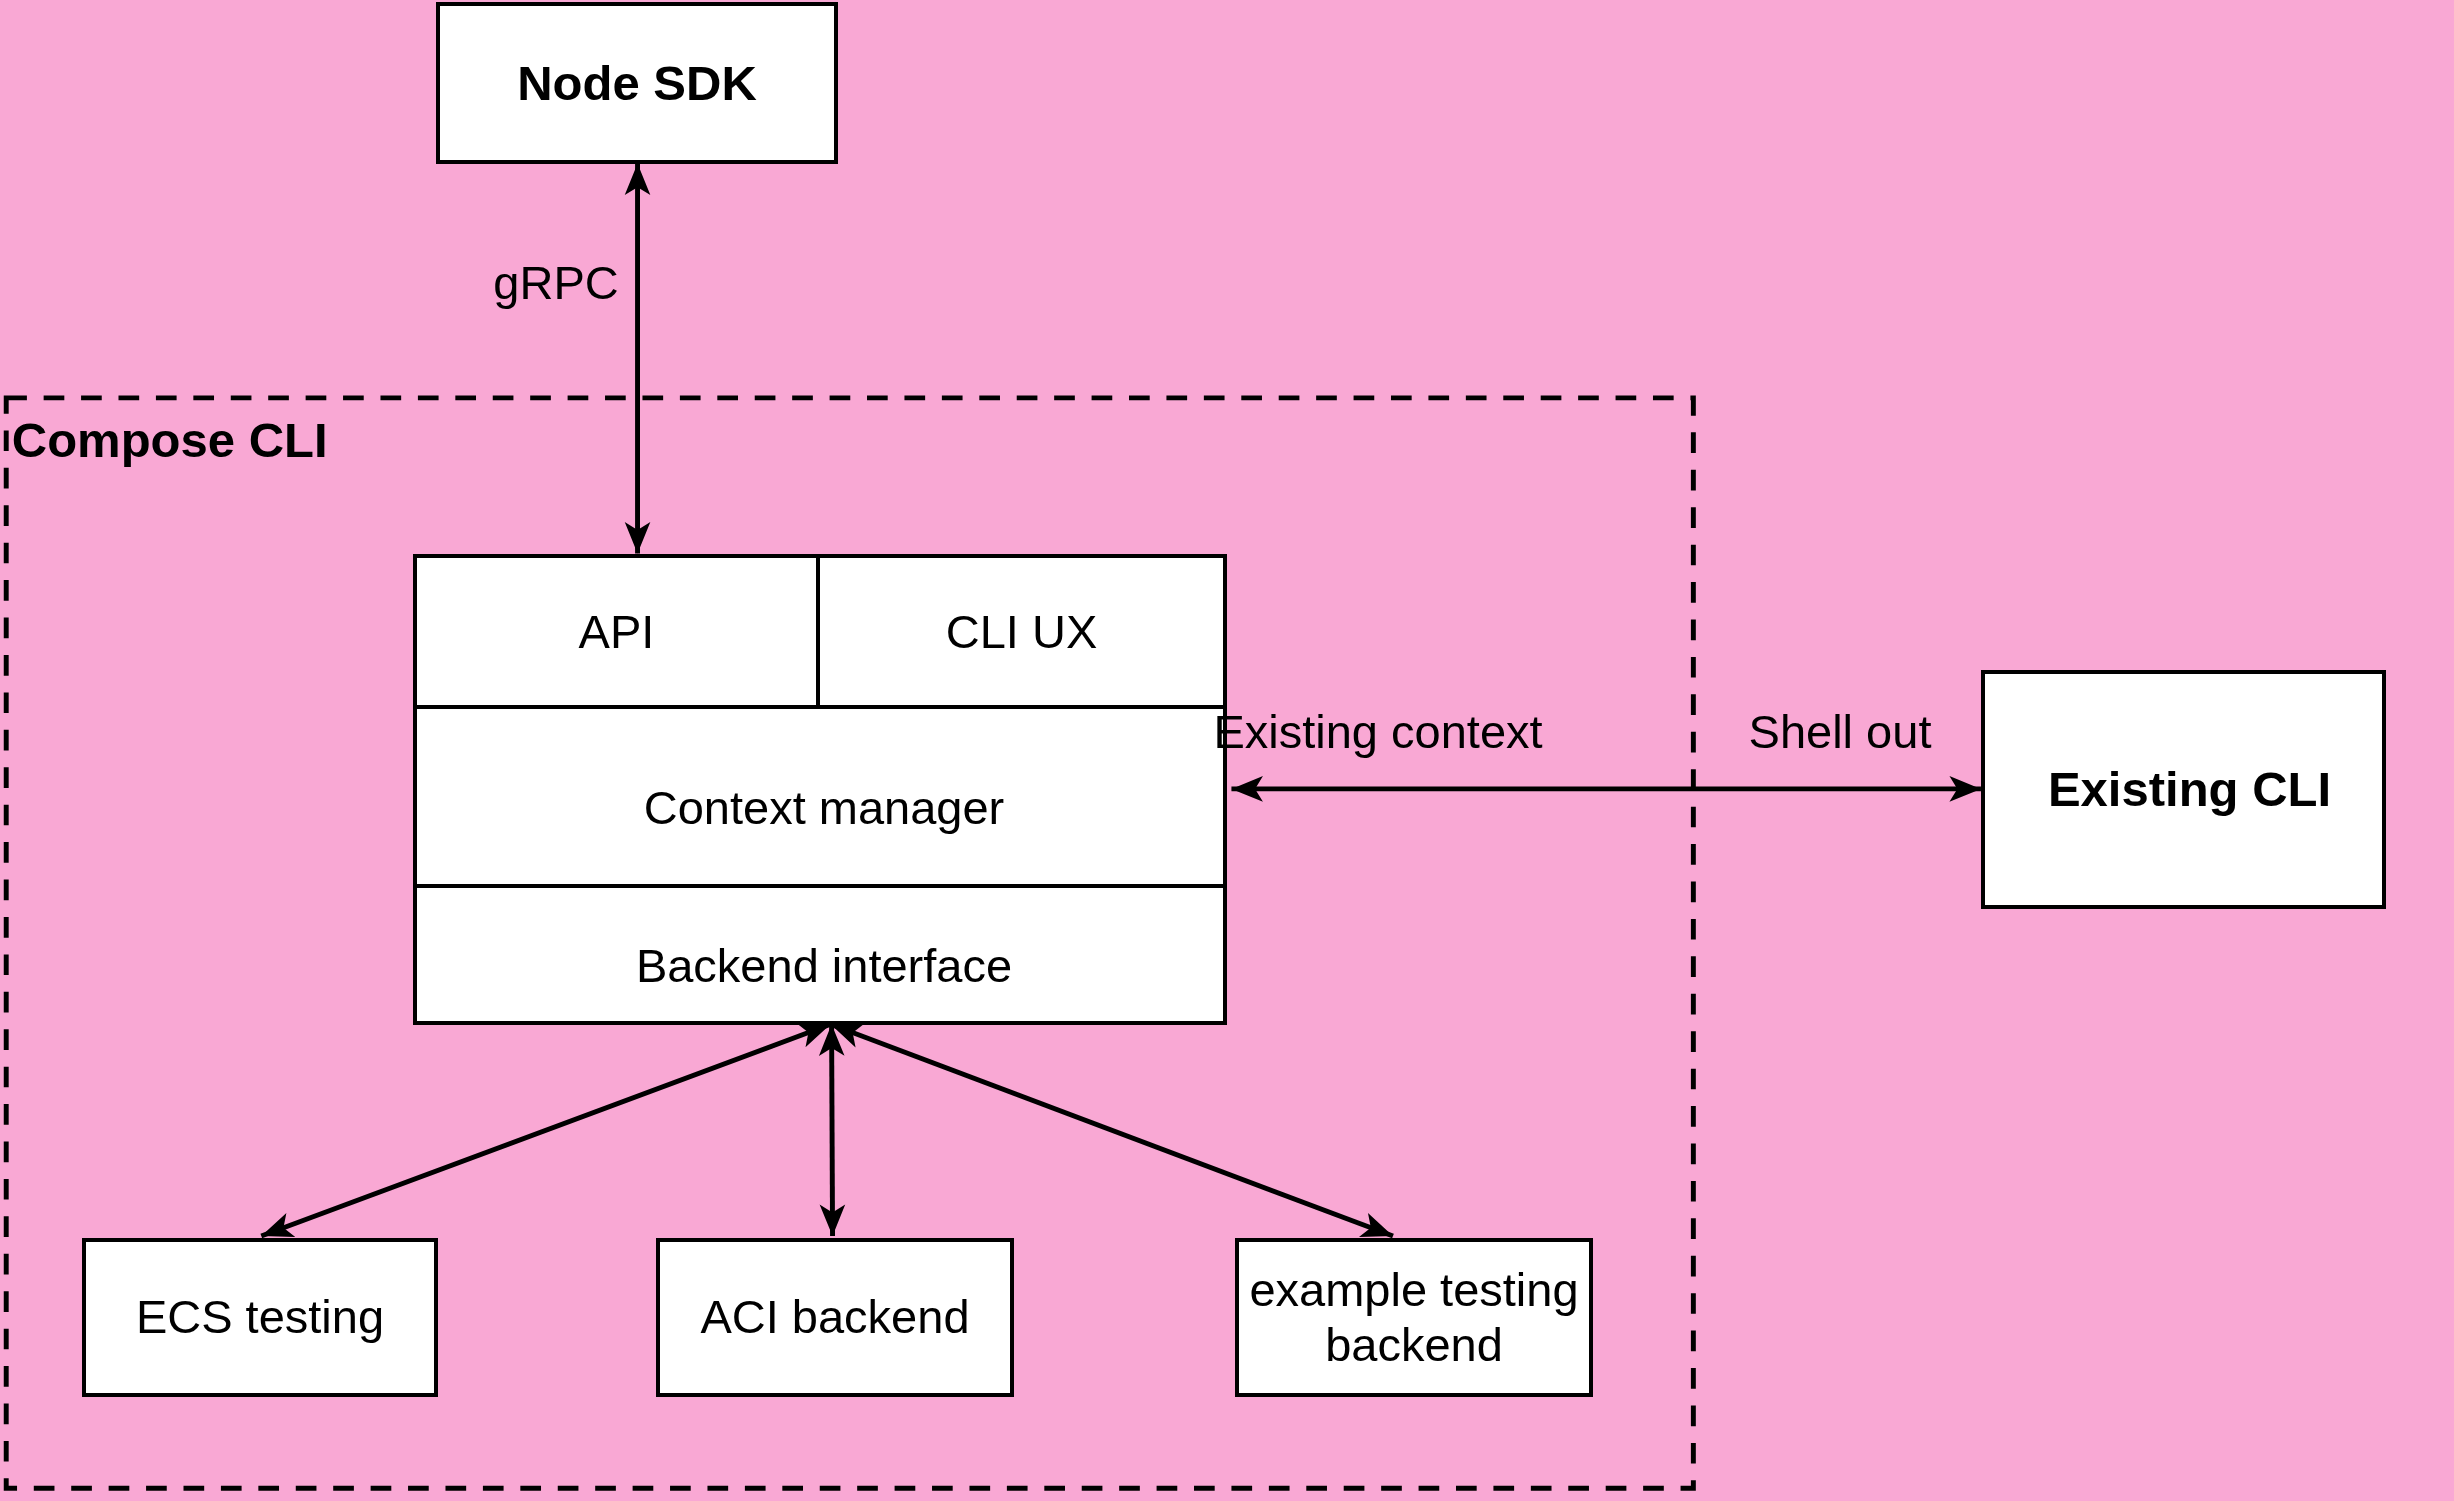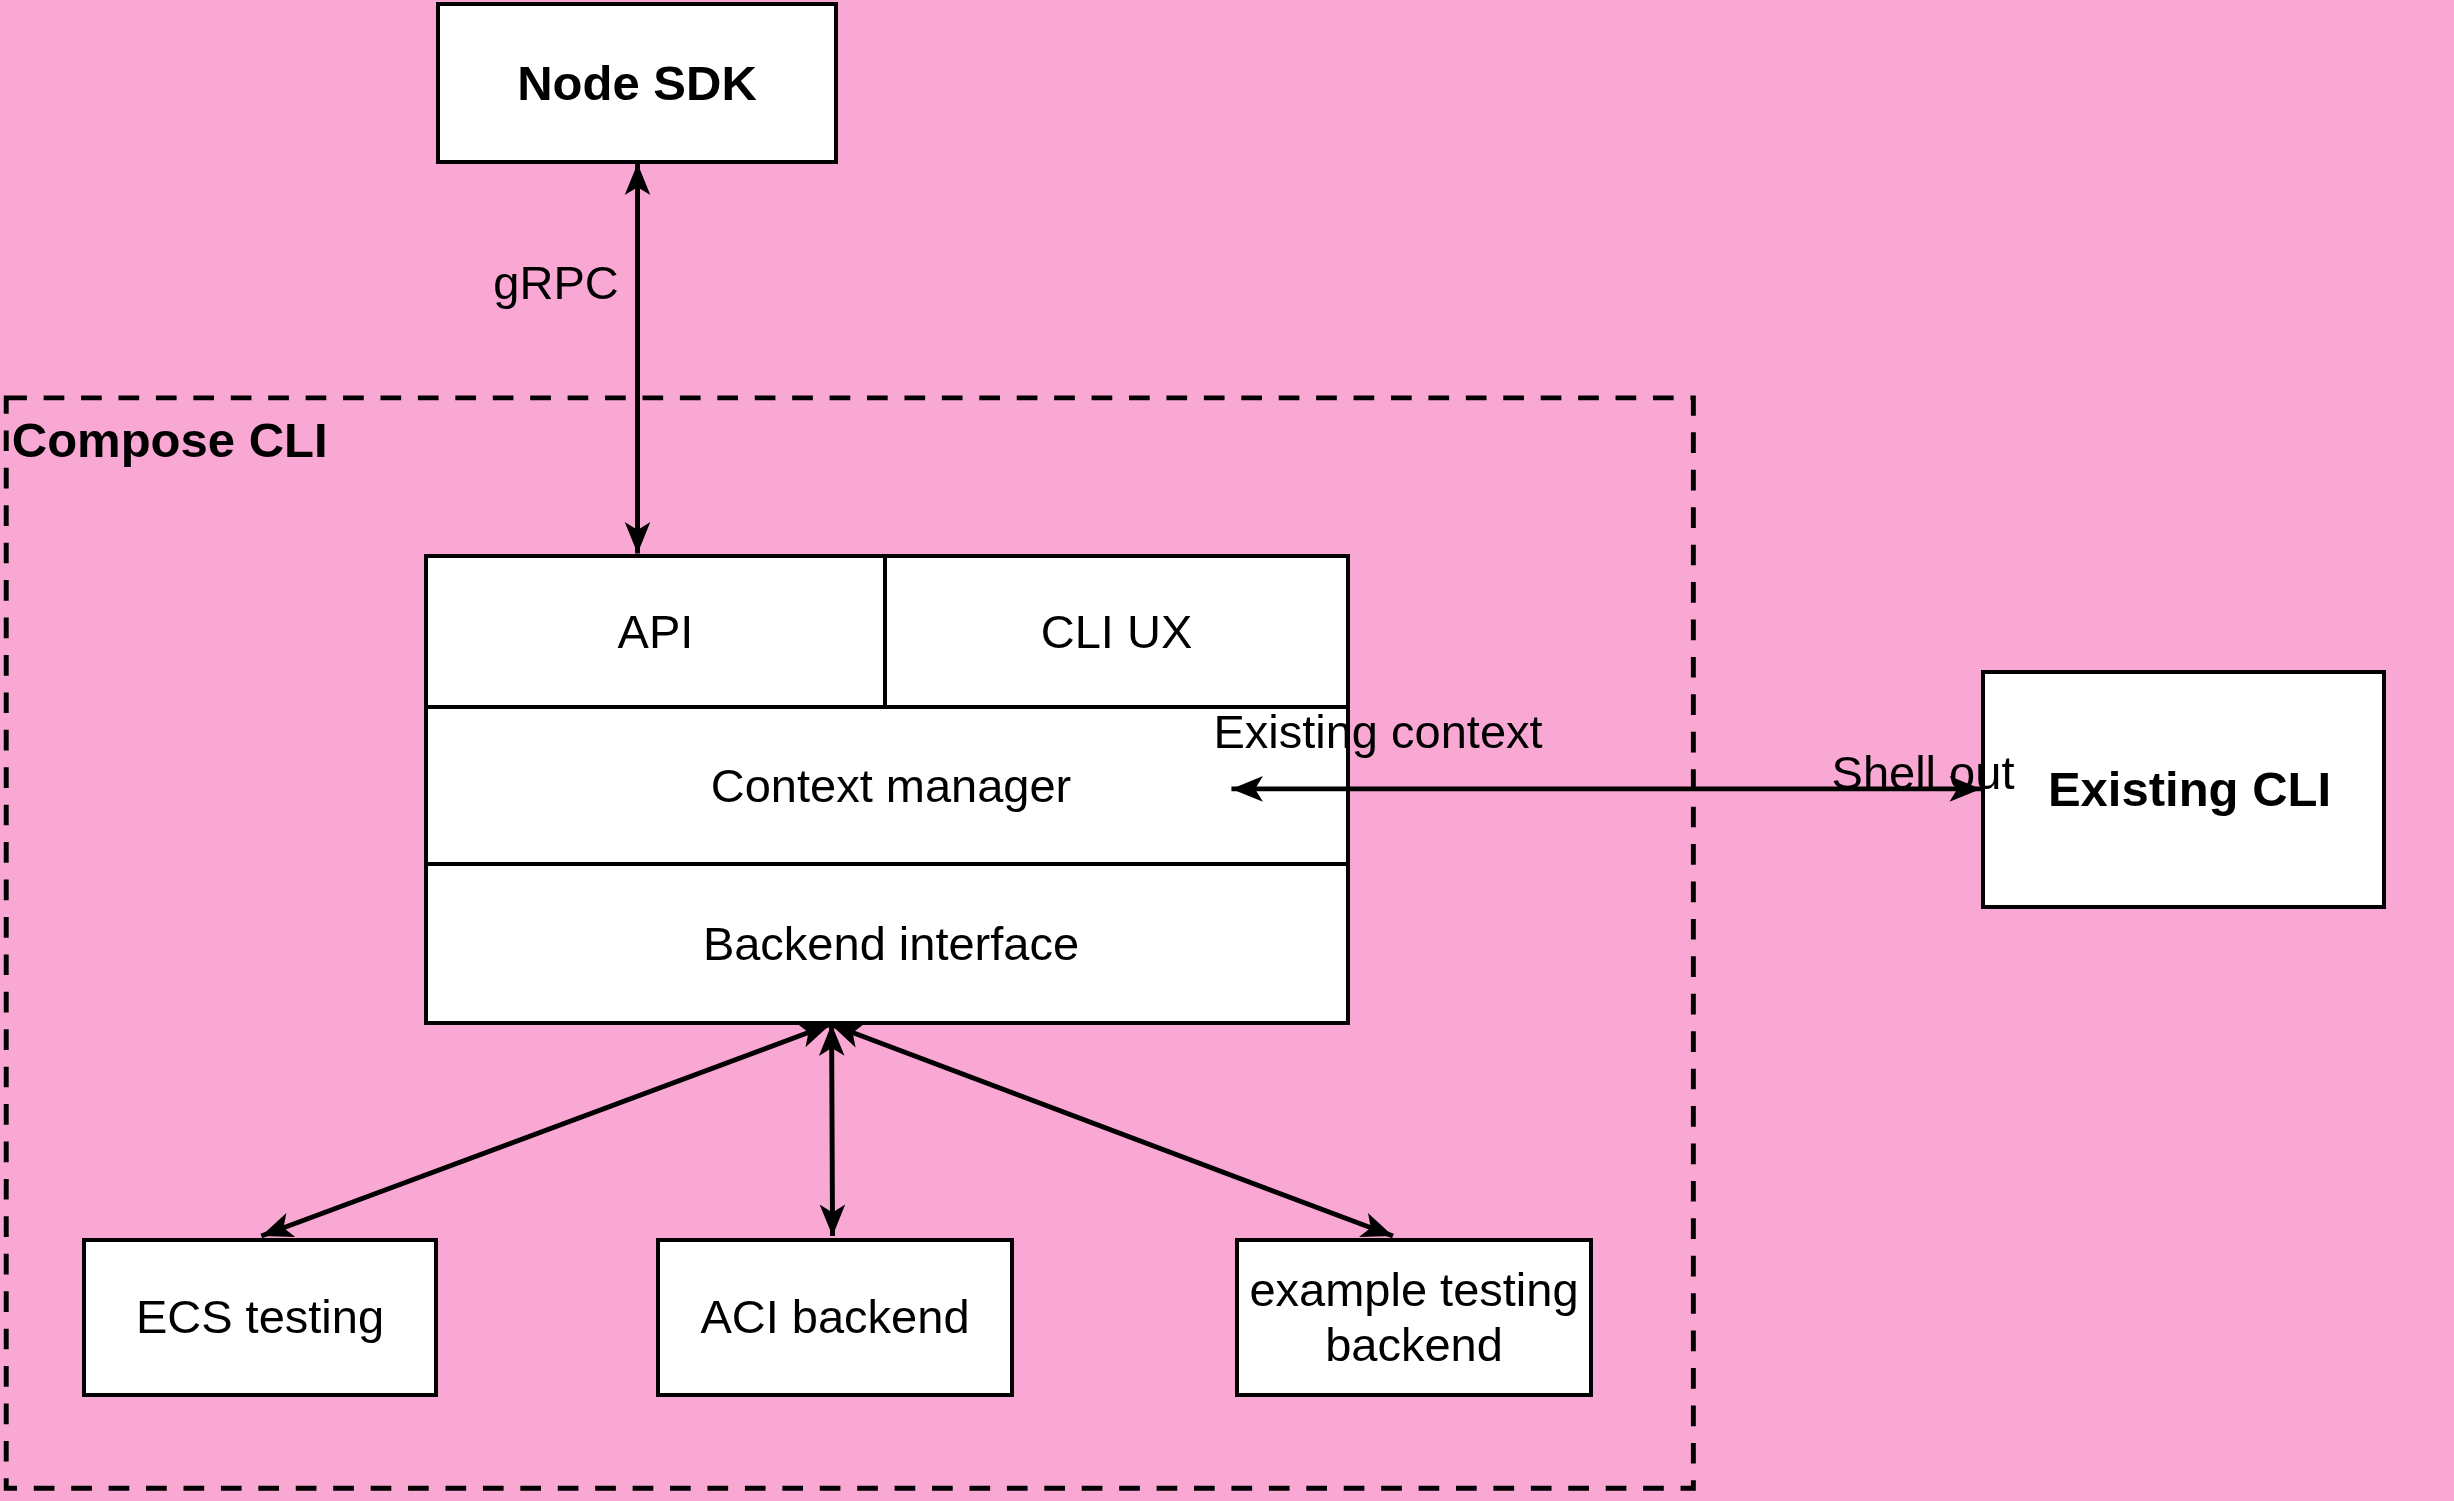--- a/index.html
+++ b/index.html
@@ -93,21 +93,21 @@
 </style>
 </head>
 <body>
 
 <div class="canvas">
 
   <div class="box title" style="left:436px; top:2px; width:402px; height:162px;">Node SDK</div>
 
   <div class="container-label">Compose CLI</div>
 
-  <div class="stack" style="left:424px; top:554px; width:926px; height:471px;">
+  <div class="stack" style="left:413px; top:554px; width:814px; height:471px;gap:22px;">
     <div class="stack-row-split">
       <div class="stack-cell first">API</div>
       <div class="stack-cell">CLI UX</div>
     </div>
     <div class="stack-row mid">Context manager</div>
     <div class="stack-row">Backend interface</div>
   </div>
 
   <div class="box title" style="left:1981px; top:670px; width:405px; height:239px;padding-left:12px;">Existing CLI</div>
 
@@ -115,21 +115,21 @@
 
   <div class="box" style="left:1235px; top:1238px; width:358px; height:159px;">example testing
 backend</div>
 
   <div class="box" style="left:656px; top:1238px; width:358px; height:159px;">ACI backend</div>
 
   <div class="edge-label" style="left:556px; top:282px;">gRPC</div>
 
   <div class="edge-label" style="left:1378px; top:731px;">Existing context</div>
 
-  <div class="edge-label" style="left:1923px; top:731px;margin-top:41px;">Shell out</div>
+  <div class="edge-label" style="left:1840px; top:731px;">Shell out</div>
 
   <svg class="edges" viewBox="0 0 2492 1524">
     <defs>
       <marker id="arrow" markerUnits="userSpaceOnUse" markerWidth="36" markerHeight="32" refX="33" refY="15" orient="auto-start-reverse">
         <path d="M 1 2 L 33 15 L 1 28 L 9 15 Z" fill="#000000"></path>
       </marker>
     </defs>
 
     <rect x="6" y="404" width="1713" height="1107" fill="none" stroke="#000000" stroke-width="5" stroke-dasharray="21 17"></rect>
 

